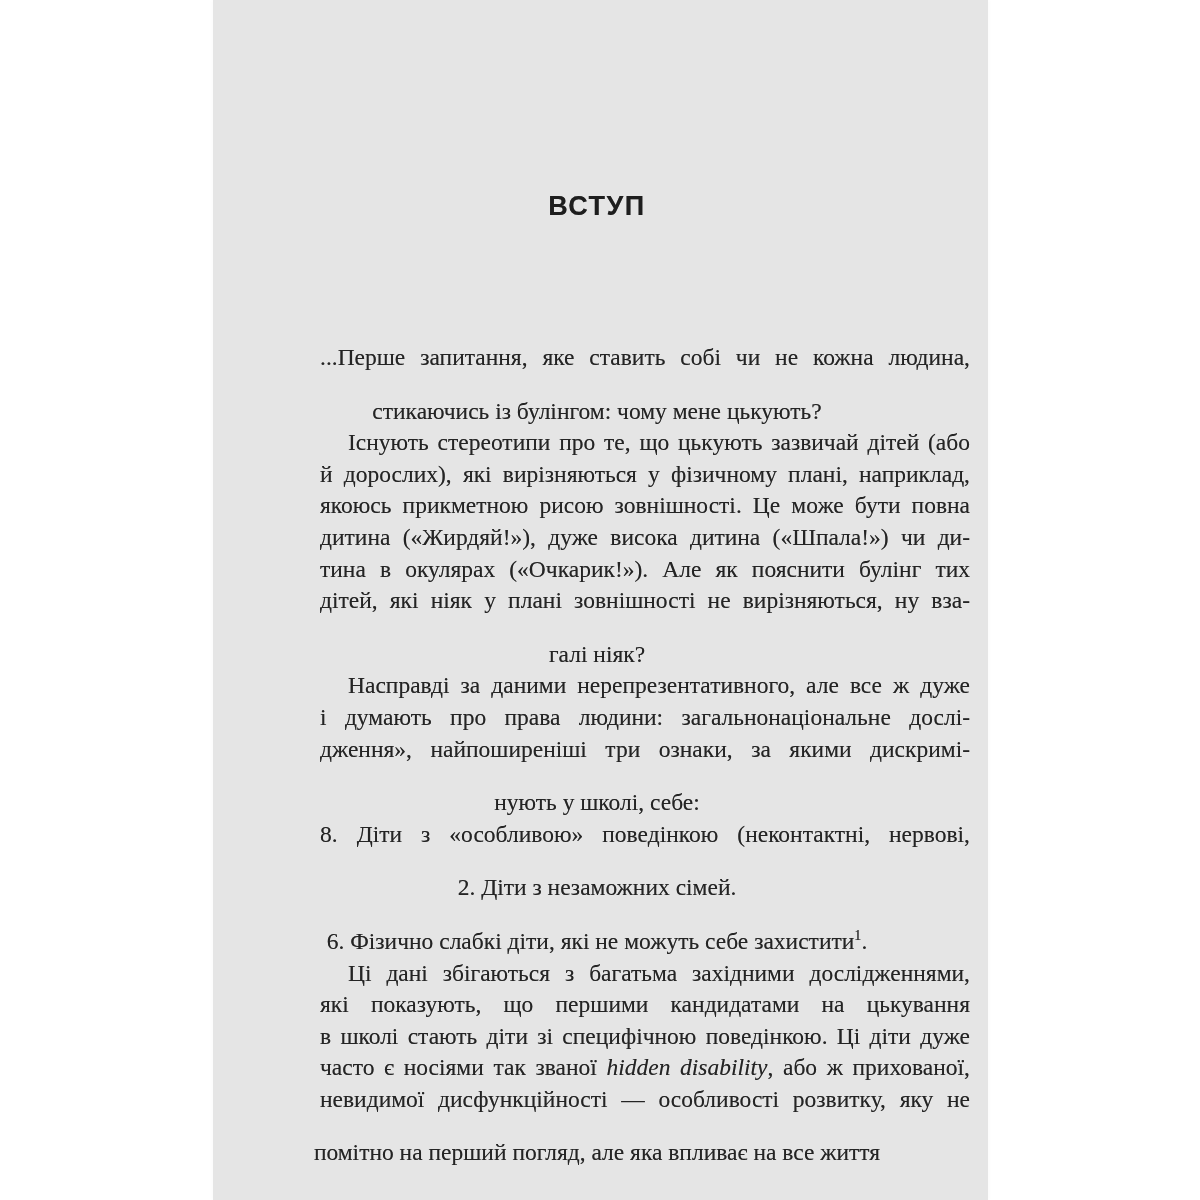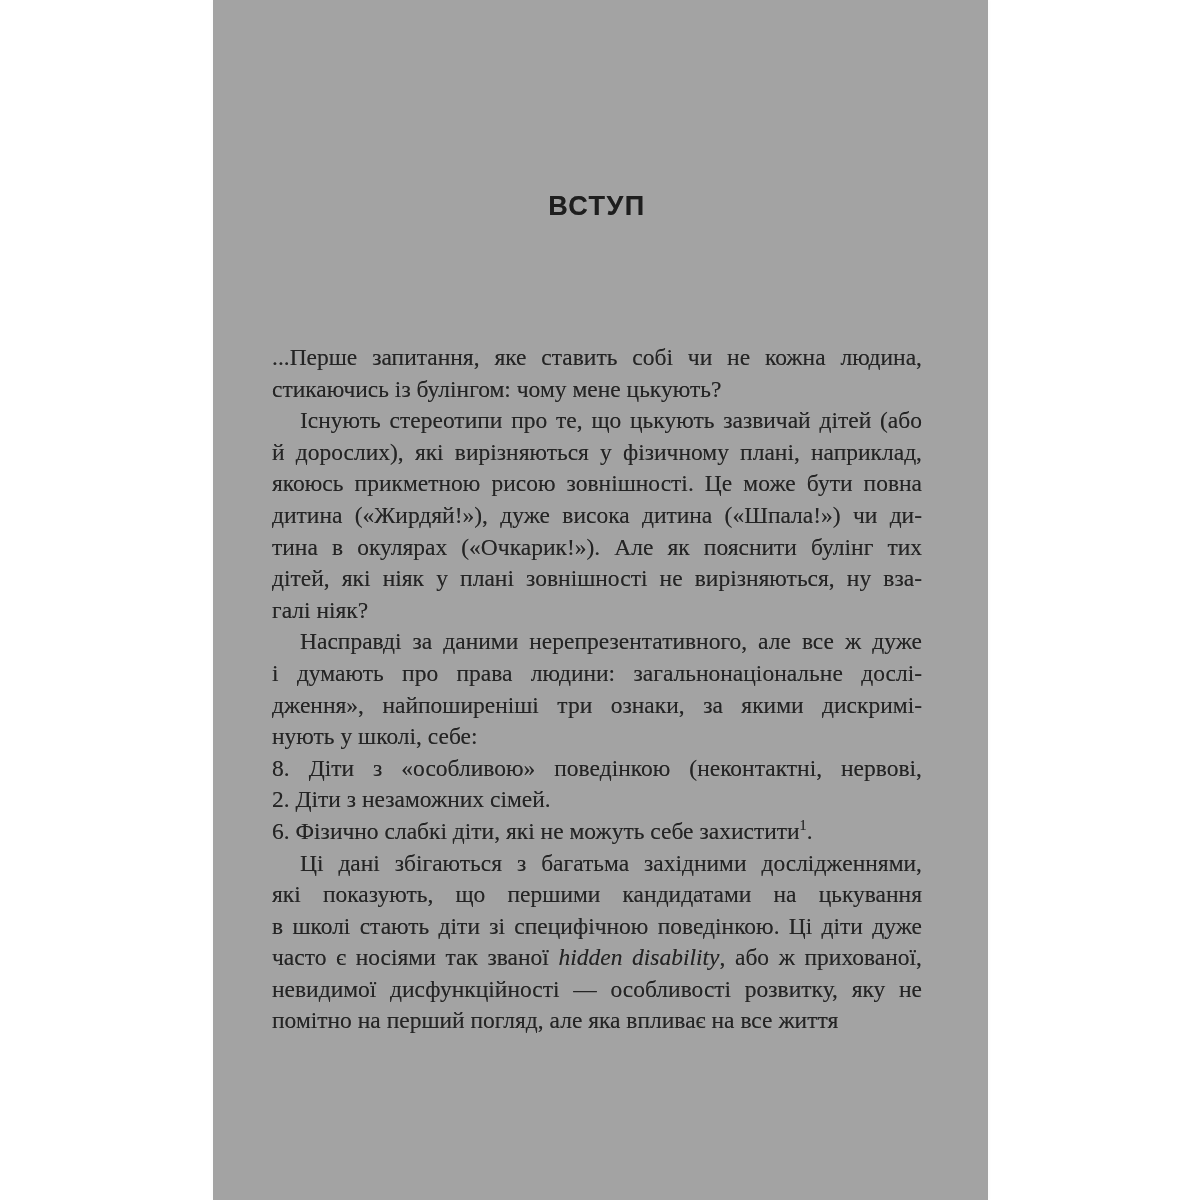--- a/index.html
+++ b/index.html
@@ -13,21 +13,21 @@
     height: 1200px;
     background: #ffffff;
     overflow: hidden;
   }
   .page-sheet {
     position: absolute;
     left: 213px;
     top: 0;
     width: 775px;
     height: 1200px;
-    background: #a3a3a3;
+    background: #e5e5e5;
     box-shadow: 0 0 5px rgba(0,0,0,0.035);
   }
   .page-title {
     position: absolute;
     left: 59px;            
     top: 173px;
     width: 650px;
     text-align: center;
     font-family: "Liberation Sans", "DejaVu Sans", sans-serif;
     font-weight: 700;
@@ -51,23 +51,25 @@
     box-sizing: border-box;
     width: 650px;
     height: 31.6px;
     line-height: 31.6px;
     white-space: normal;
     overflow: visible;
   }
   .text-line.j {
     text-align: justify;
     text-align-last: justify;
+    margin-left: 48px;
   }
   .text-line.l {
-    text-align: left;
+    text-align: center;
+    margin-top: 22px;
   }
   .text-line.indent {
     text-indent: 28px;
   }
   .text-line.hang {
     padding-left: 30px;
   }
   .run-italic {
     font-style: italic;
   }

